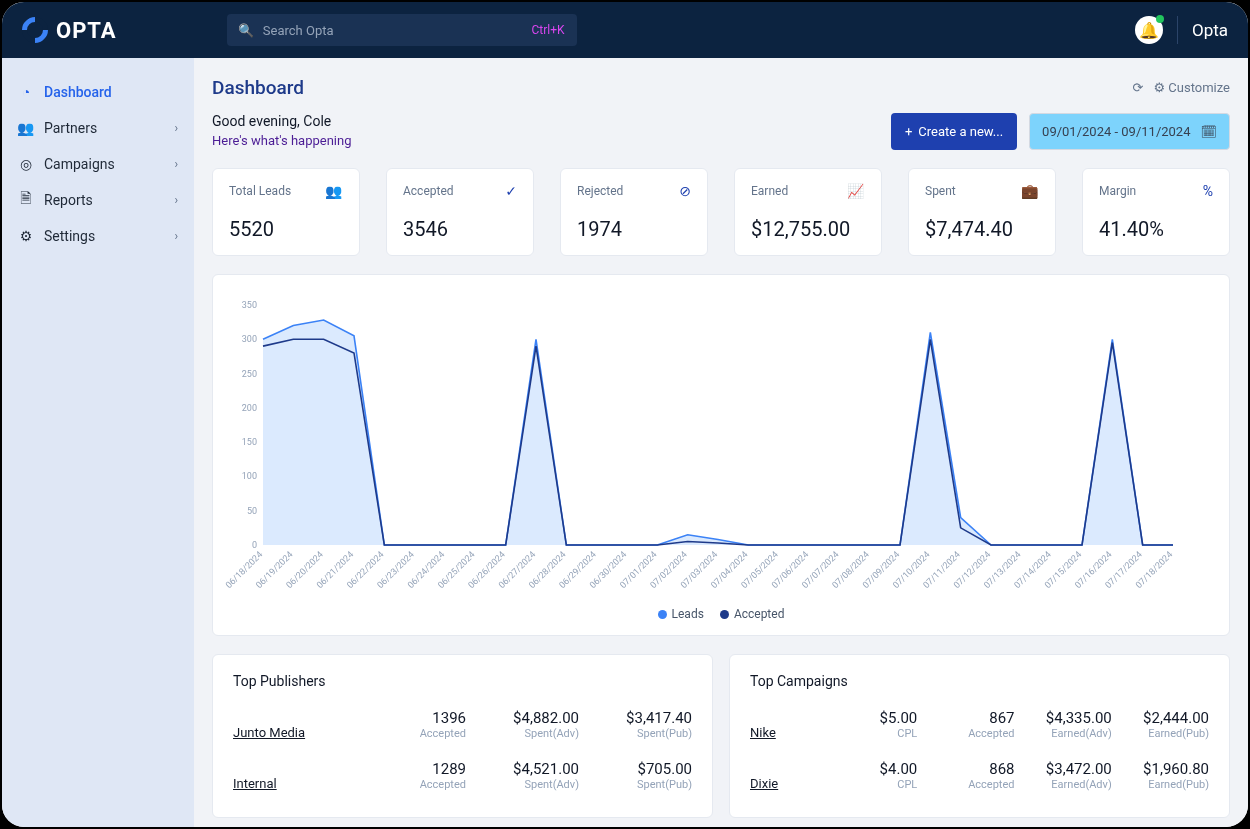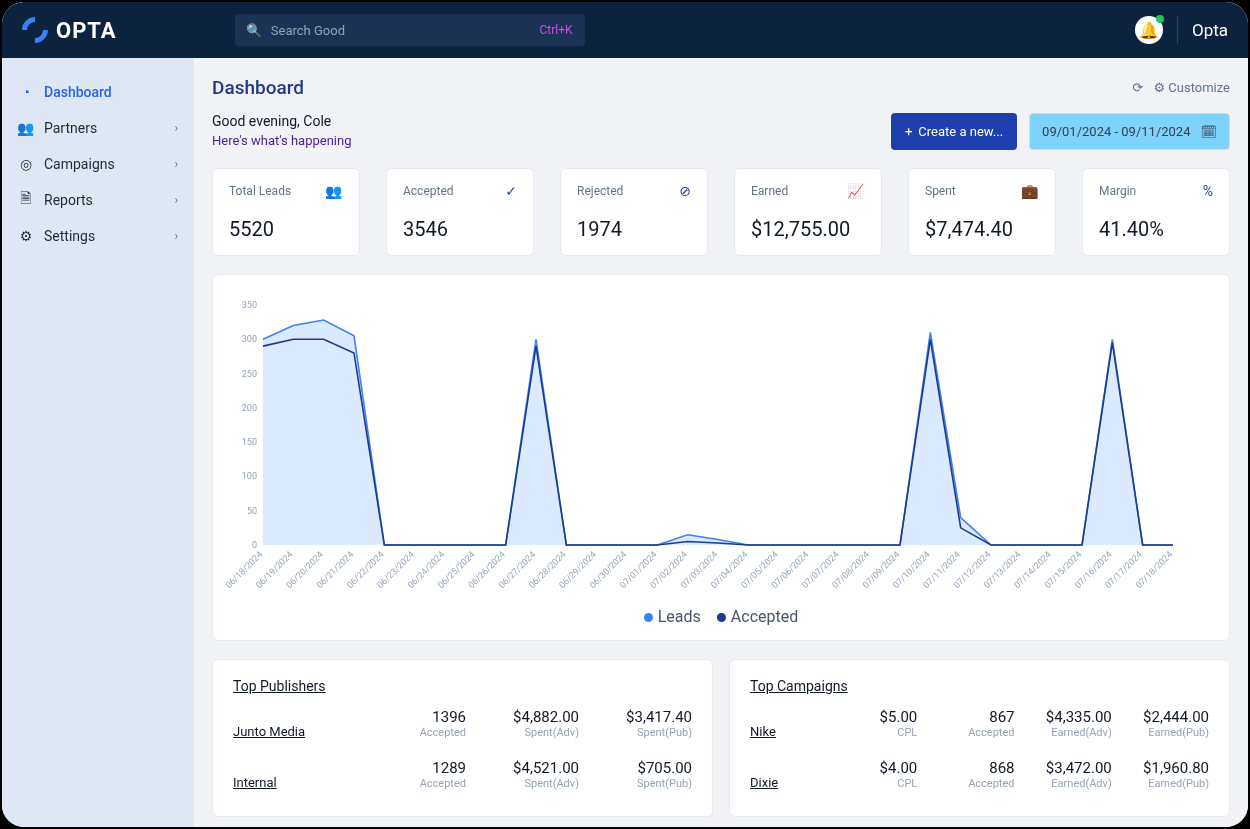--- a/index.html
+++ b/index.html
@@ -1,18 +1,18 @@
 <!DOCTYPE html>
 <html><head>
 <meta charset="utf-8">
 <style>
 *{box-sizing:border-box;margin:0;padding:0;font-family:-apple-system,BlinkMacSystemFont,"Segoe UI",Roboto,sans-serif}
 body{background:#000;display:flex;justify-content:center;align-items:flex-start;padding:0}
 .frame{width:1250px;height:829px;background:#fff;border-radius:24px;overflow:hidden;position:relative;border:2px solid #000}
-.topbar{height:56px;background:#0c2340;display:flex;align-items:center;padding:0 20px;gap:28px}
+.topbar{height:56px;background:#0c2340;display:flex;align-items:center;padding:0 20px;gap:20px}
 .logo{display:flex;align-items:center;gap:8px;color:#fff;font-weight:700;font-size:22px;letter-spacing:1px}
 .logo-icon{width:26px;height:26px;border:5px solid #3b82f6;border-top-color:#0c2340;border-bottom-color:#0c2340;border-radius:50%;transform:rotate(45deg);display:inline-block}
 .search{flex:0 0 350px;margin-left:90px;height:32px;background:#1a3254;border-radius:4px;display:flex;align-items:center;padding:0 12px;color:#94a3b8;font-size:13px}
 .search-k{margin-left:auto;font-size:12px;color:#d946ef}
 .top-right{margin-left:auto;display:flex;align-items:center;gap:14px;color:#fff}
 .bell{width:28px;height:28px;background:#fff;border-radius:50%;display:flex;align-items:center;justify-content:center;position:relative}
 .bell::after{content:"";position:absolute;top:-1px;right:-1px;width:8px;height:8px;background:#22c55e;border-radius:50%}
 .divider-v{width:1px;height:28px;background:#2b4469}
 .userlabel{font-size:17px}
 .body{display:flex;height:calc(100% - 56px)}
@@ -31,44 +31,44 @@
 .hdr-actions{margin-left:auto;display:flex;gap:12px}
 .btn-primary{background:#1e40af;color:#fff;border:none;border-radius:4px;padding:10px 14px;font-size:13px;cursor:pointer;display:flex;align-items:center;gap:6px}
 .daterange{background:#7dd3fc;border:1px solid #d4d9e2;border-radius:4px;padding:10px 12px;font-size:13px;color:#374151;display:flex;align-items:center;gap:10px}
 .cards{display:grid;grid-template-columns:repeat(6,1fr);gap:26px;margin-bottom:18px}
 .card{background:#fff;border:1px solid #e5e9f0;border-radius:6px;padding:14px 16px}
 .card-top{display:flex;justify-content:space-between;align-items:center;margin-bottom:18px}
 .card-label{font-size:12px;color:#64748b}
 .card-ico{color:#1e40af;font-size:14px}
 .card-val{font-size:20px;color:#111827}
 .chartbox{background:#fff;border:1px solid #e5e9f0;border-radius:6px;padding:20px 10px 14px 10px;margin-bottom:18px}
-.legend{display:flex;gap:16px;justify-content:center;margin-top:8px;font-size:16px;color:#475569}
+.legend{display:flex;gap:16px;justify-content:center;margin-top:8px;font-size:12px;color:#475569}
 .ldot{width:9px;height:9px;border-radius:50%;display:inline-block;margin-right:5px;vertical-align:middle}
 .two{display:grid;grid-template-columns:1fr 1fr;gap:16px}
 .panel{background:#fff;border:1px solid #e5e9f0;border-radius:6px;padding:16px 20px}
-.panel-title{font-size:14px;color:#111827;text-decoration:underline;margin-bottom:4px;display:inline-block}
+.panel-title{font-size:14px;color:#111827;margin-bottom:10px;display:inline-block}
 .prow{display:flex;align-items:flex-end;padding:10px 0}
 .pname{font-size:13px;color:#111827;text-decoration:underline;flex:0 0 120px}
 .pcol{text-align:right;flex:1}
 .pv{font-size:15px;color:#111827}
 .ps{font-size:11px;color:#94a3b8}
 svg text{font-size:9px;fill:#94a3b8}
 </style>
 </head>
 <body>
 
 <div class="frame">
  <div class="topbar">
   <div class="logo">
     <span class="logo-icon"></span>
     <span>OPTA</span>
   </div>
   <div class="search">
     <span style="margin-right:8px">🔍</span>
-    <span>Search Good</span>
+    <span>Search Opta</span>
     <span class="search-k">Ctrl+K</span>
   </div>
   <div class="top-right">
     <div class="bell">
       <span style="color:#1e40af">🔔</span>
     </div>
     <div class="divider-v"></div>
     <div class="userlabel">Opta</div>
   </div>
  </div>

